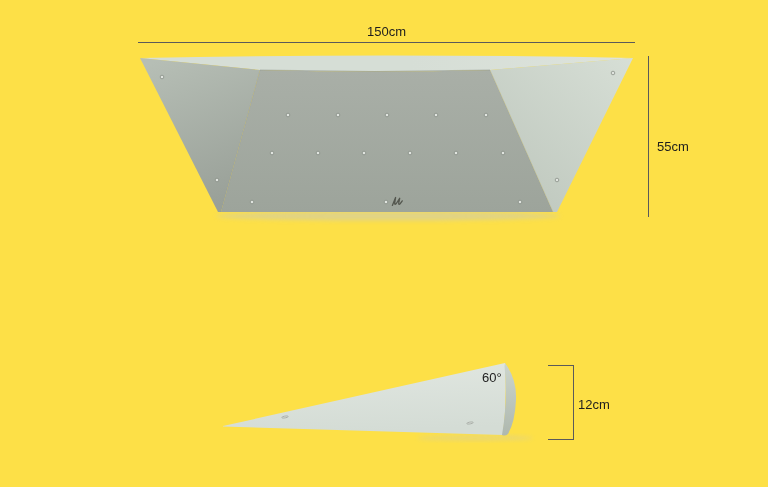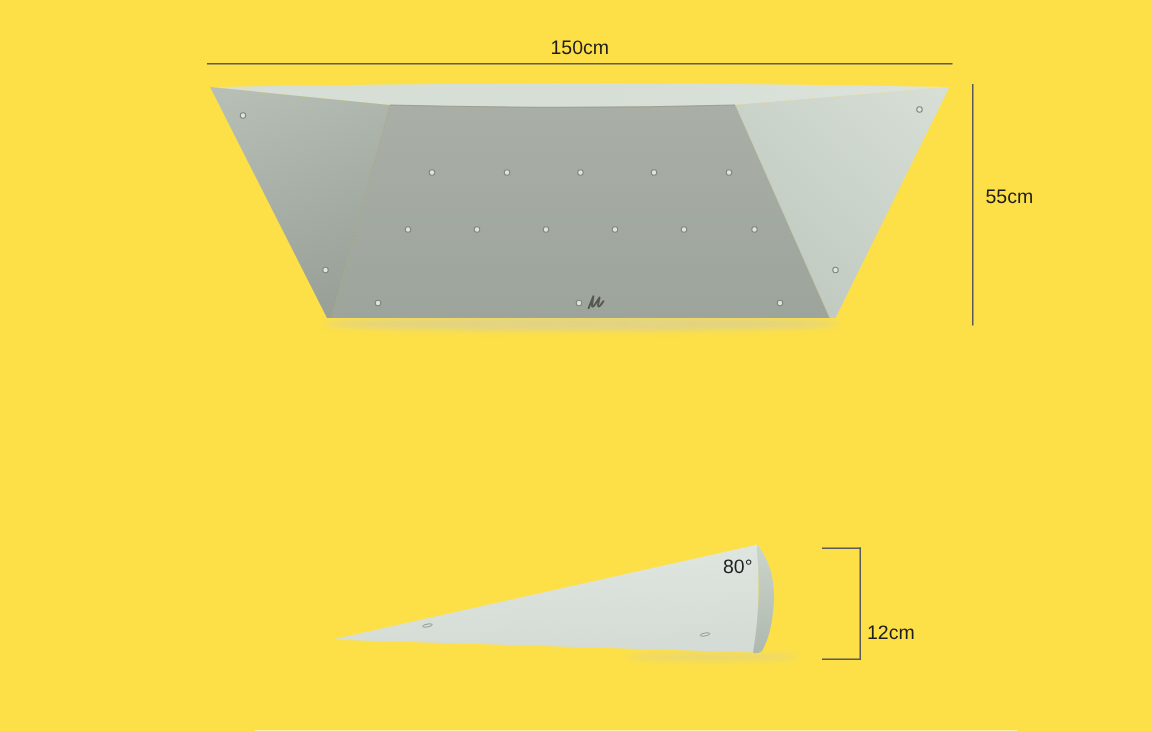--- a/index.html
+++ b/index.html
@@ -108,20 +108,20 @@
           <ellipse cx="285" cy="417" rx="3.2" ry="0.9" transform="rotate(-9 285 417)" fill="#e0e4df" stroke="#7e857c" stroke-width="0.5"></ellipse>
           <ellipse cx="470" cy="423" rx="3.2" ry="0.9" transform="rotate(-9 470 423)" fill="#e0e4df" stroke="#7e857c" stroke-width="0.5"></ellipse>
         </g>
     </g>
   </svg>
 
   <div class="dim-label centered" style="left:138px;top:24px;width:497px;">150cm</div>
   <div class="dim-line-h" style="left:138px;top:42px;width:497px;"></div>
 
   <div class="dim-line-v" style="left:648px;top:56px;height:161px;"></div>
-  <div class="dim-label" style="left:657px;top:123px;">55cm</div>
+  <div class="dim-label" style="left:657px;top:139px;">55cm</div>
 
-  <div class="dim-label" style="left:482px;top:370px;">80°</div>
+  <div class="dim-label" style="left:482px;top:370px;">60°</div>
 
   <div class="dim-bracket" style="left:548px;top:365px;width:25px;height:73px;"></div>
-  <div class="dim-label" style="left:578px;top:397px;margin-top:17px;">12cm</div>
+  <div class="dim-label" style="left:578px;top:397px;">12cm</div>
 
 </div>
 
 </body></html>

